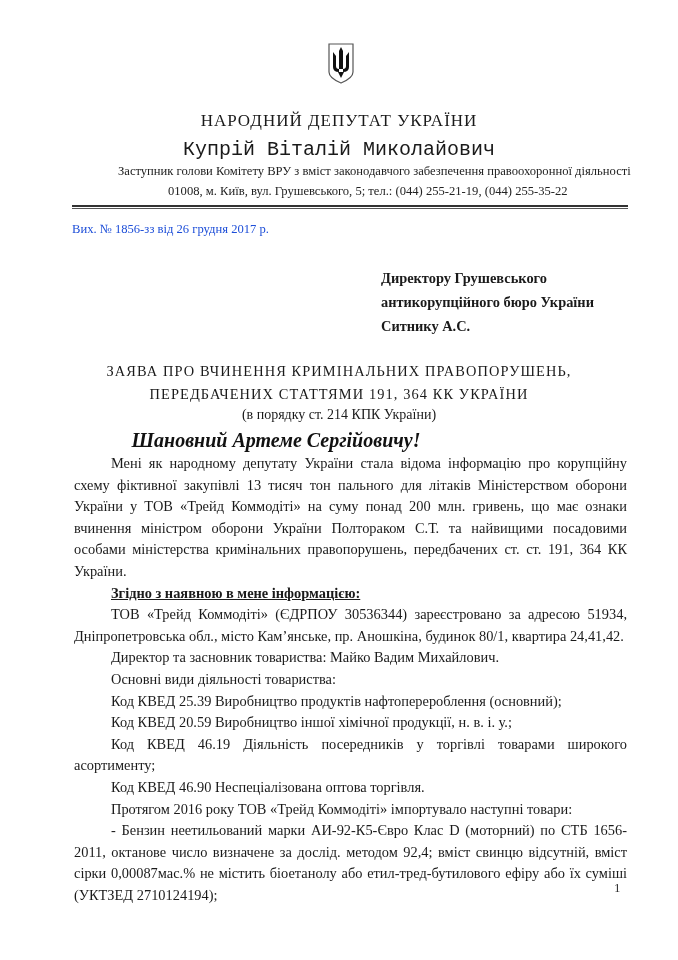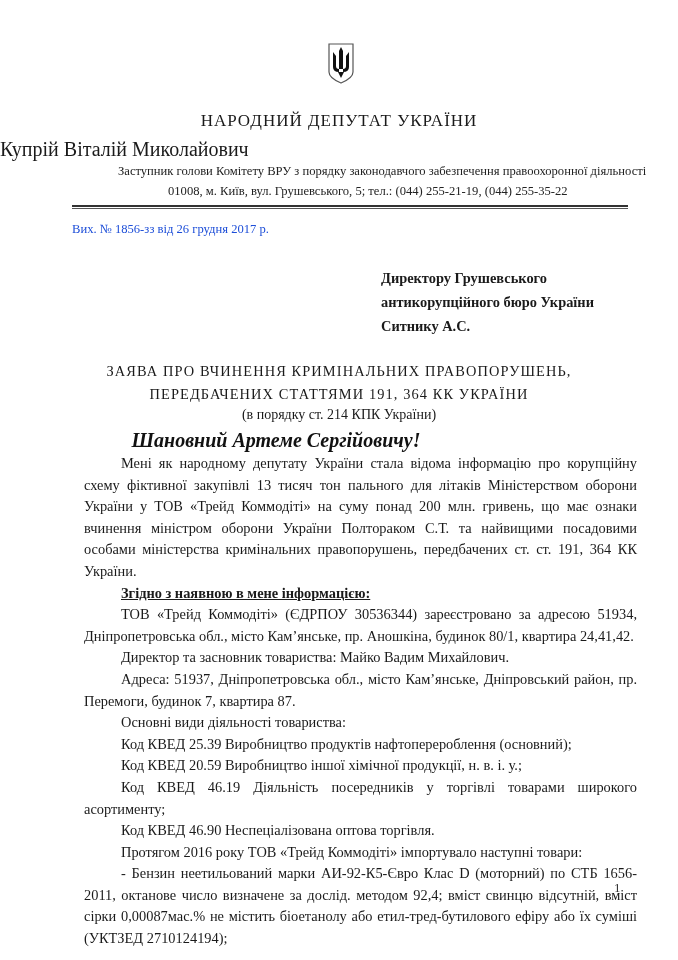--- a/index.html
+++ b/index.html
@@ -8,60 +8,60 @@
     font-family: "Liberation Serif", "DejaVu Serif", serif;
     position: relative; overflow: hidden;
   }
   .page { position: absolute; left: 0; top: 0; width: 678px; height: 960px; }
   .emblem { position: absolute; left: 327px; top: 42px; width: 28px; height: 42px; }
   .hdr-title {
     position: absolute; left: 0; width: 678px; top: 111px; text-align: center;
     font-size: 17px; letter-spacing: 1px; color: #1a1a1a;
   }
   .hdr-name {
-    position: absolute; left: 0; width: 678px; top: 138px; 
-    font-size: 20px; color: #1a1a1a;
+    position: absolute; left: 0; width: 678px; top: 138px; text-align: center;
+    font-size: 20px; color: #1a1a1a; font-family: Liberation Mono, monospace;
   }
   .hdr-sub {
     position: absolute; left: 0; width: 678px; text-align: center;
     font-size: 12.6px; color: #222;
   }
   .hdr-sub.l1 { left: 118px; width: auto; top: 164px; text-align: left; }
   .hdr-sub.l2 { left: 168px; width: auto; top: 184px; text-align: left; }
   .sep { position: absolute; left: 72px; top: 205px; width: 556px; height: 4px;
          border-top: 2px solid #333; border-bottom: 1px solid #555; box-sizing: border-box; }
   .outref { position: absolute; left: 72px; top: 222px; font-size: 12.6px; color: #1d4ed8; }
   .addressee { position: absolute; left: 381px; top: 266px; font-size: 14.4px; font-weight: bold; line-height: 24px; color: #1a1a1a; }
   .title { position: absolute; left: 0; width: 678px; text-align: center; font-weight: normal; color: #1a1a1a; }
   .title.t1 { top: 363px; font-size: 14.4px; letter-spacing: 1.1px; }
   .title.t2 { top: 386px; font-size: 14.4px; letter-spacing: 1.1px; }
   .title.t3 { top: 407px; font-size: 14px; }
   .salut { position: absolute; left: 0; width: 552px; text-align: center; top: 429px; font-size: 20px; font-weight: bold; font-style: italic; }
-  .body { position: absolute; left: 84px; width: 553px; font-size: 14.4px; line-height: 21.6px; color: #1a1a1a; }
+  .body { position: absolute; left: 74px; width: 553px; font-size: 14.4px; line-height: 21.6px; color: #1a1a1a; }
   .body p { margin: 0; text-align: justify; }
   .ind { text-indent: 37px; }
   .u { text-decoration: underline; font-weight: bold; }
   .pnum { position: absolute; left: 614px; top: 880px; font-size: 13px; color: #333; }
 </style>
 </head>
 <body>
 
 <div class="page">
 
   <svg class="emblem" viewBox="0 0 28 42">
     <path d="M2 2 H26 V30 Q26 36 14 41 Q2 36 2 30 Z" fill="#fff" stroke="#555" stroke-width="1.2"></path>
     <path d="M14 5 L12 9 V27 H16 V9 Z" fill="#111"></path>
     <path d="M6 10 V25 Q6 30 12 30 L12 27 Q9 27 9 24 V14 Z" fill="#111"></path>
     <path d="M22 10 V25 Q22 30 16 30 L16 27 Q19 27 19 24 V14 Z" fill="#111"></path>
     <path d="M11 30 H17 L14 36 Z" fill="#111"></path>
   </svg>
 
   <div class="hdr-title">НАРОДНИЙ ДЕПУТАТ УКРАЇНИ</div>
   <div class="hdr-name">Купрій Віталій Миколайович</div>
-  <div class="hdr-sub l1">Заступник голови Комітету ВРУ з порядку законодавчого забезпечення правоохоронної діяльності</div>
+  <div class="hdr-sub l1">Заступник голови Комітету ВРУ з вміст законодавчого забезпечення правоохоронної діяльності</div>
   <div class="hdr-sub l2">01008, м. Київ, вул. Грушевського, 5; тел.: (044) 255-21-19, (044) 255-35-22</div>
   <div class="sep"></div>
 
   <div class="outref">Вих. № 1856-зз від 26 грудня 2017 р.</div>
 
   <div class="addressee">
     <div>Директору Грушевського</div>
     <div>антикорупційного бюро України</div>
     <div>Ситнику А.С.</div>
   </div>
@@ -70,21 +70,20 @@
   <div class="title t2">ПЕРЕДБАЧЕНИХ СТАТТЯМИ 191, 364 КК УКРАЇНИ</div>
   <div class="title t3">(в порядку ст. 214 КПК України)</div>
 
   <div class="salut">Шановний Артеме Сергійовичу!</div>
 
   <div class="body" style="top:453px">
     <p class="ind">Мені як народному депутату України стала відома інформацію про корупційну схему фіктивної закупівлі 13 тисяч тон пального для літаків Міністерством оборони України у ТОВ «Трейд Коммодіті» на суму понад 200 млн. гривень, що має ознаки вчинення міністром оборони України Полтораком С.Т. та найвищими посадовими особами міністерства кримінальних правопорушень, передбачених ст. ст. 191, 364 КК України.</p>
     <p class="ind"><span class="u">Згідно з наявною в мене інформацією:</span></p>
     <p class="ind">ТОВ «Трейд Коммодіті» (ЄДРПОУ 30536344) зареєстровано за адресою 51934, Дніпропетровська обл., місто Кам’янське, пр. Аношкіна, будинок 80/1, квартира 24,41,42.</p>
     <p class="ind">Директор та засновник товариства: Майко Вадим Михайлович.</p>
-    <p class="ind">Адреса: 51937, Дніпропетровська обл., місто Кам’янське, Дніпровський район, пр. Перемоги, будинок 7, квартира 87.</p>
     <p class="ind">Основні види діяльності товариства:</p>
     <p class="ind">Код КВЕД 25.39 Виробництво продуктів нафтоперероблення (основний);</p>
     <p class="ind">Код КВЕД 20.59 Виробництво іншої хімічної продукції, н. в. і. у.;</p>
     <p class="ind">Код КВЕД 46.19 Діяльність посередників у торгівлі товарами широкого асортименту;</p>
     <p class="ind">Код КВЕД 46.90 Неспеціалізована оптова торгівля.</p>
     <p class="ind">Протягом 2016 року ТОВ «Трейд Коммодіті» імпортувало наступні товари:</p>
     <p class="ind">- Бензин неетильований марки АИ-92-К5-Євро Клас D (моторний) по СТБ 1656-2011, октанове число визначене за дослід. методом 92,4; вміст свинцю відсутній, вміст сірки 0,00087мас.% не містить біоетанолу або етил-тред-бутилового ефіру або їх суміші (УКТЗЕД 2710124194);</p>
   </div>
 
   <div class="pnum">1</div>

